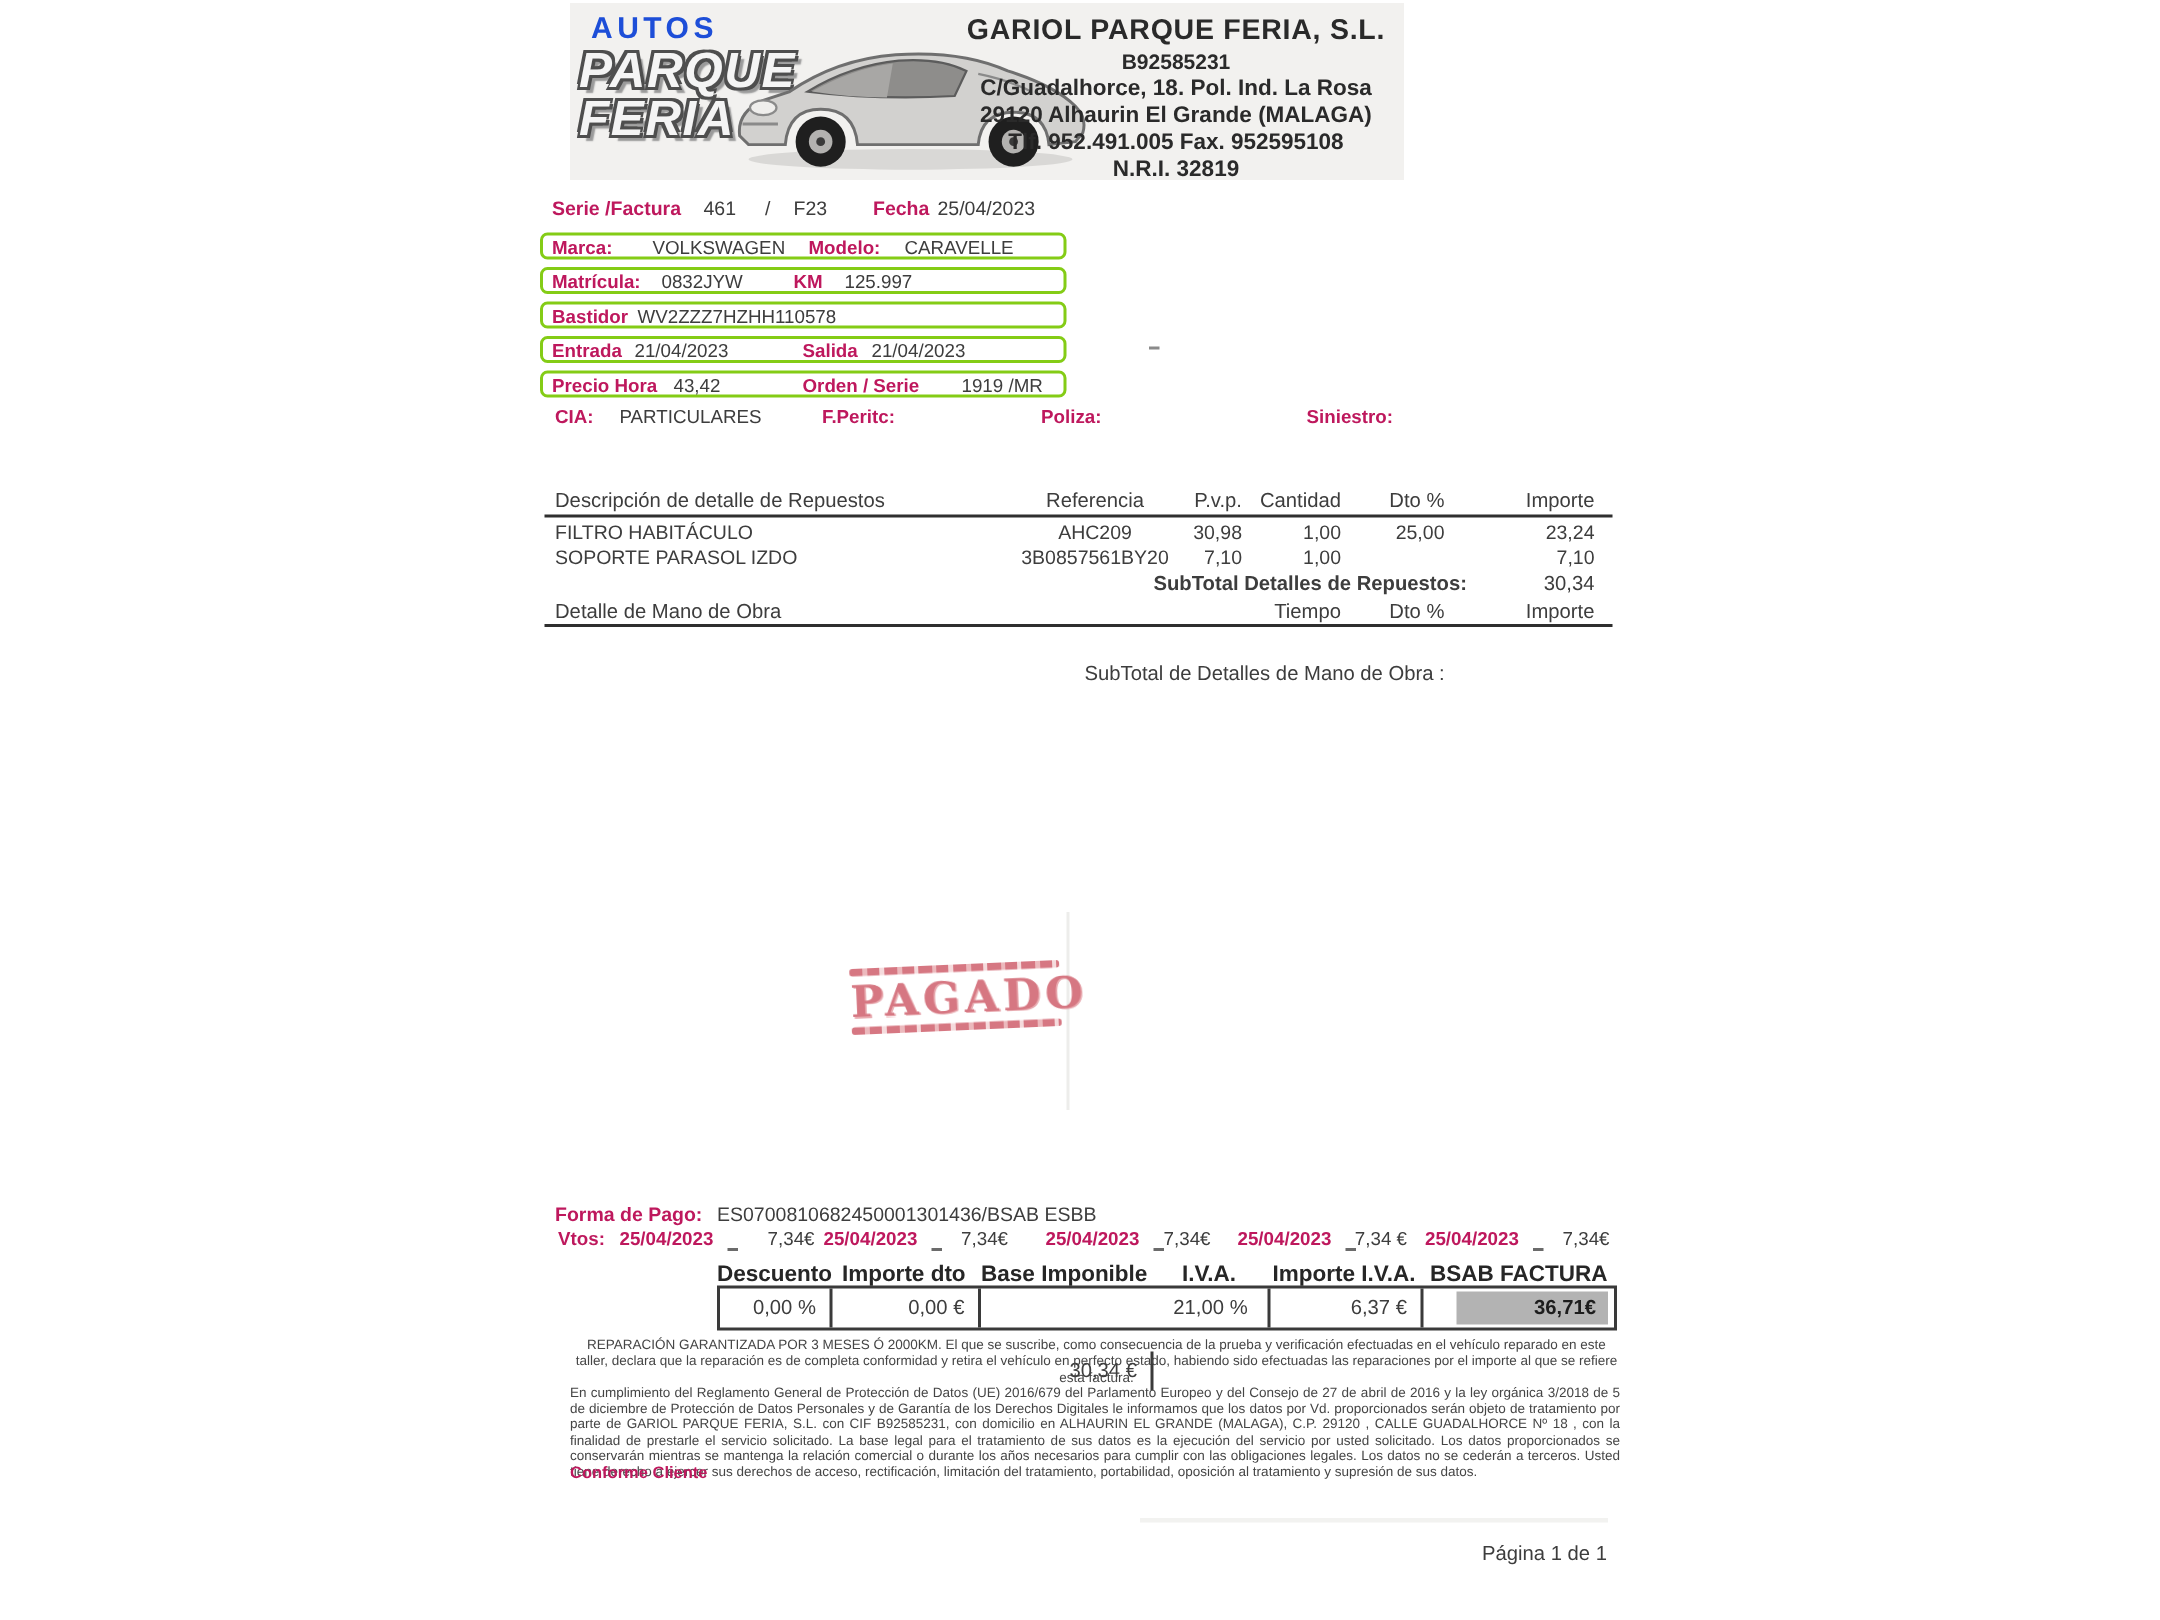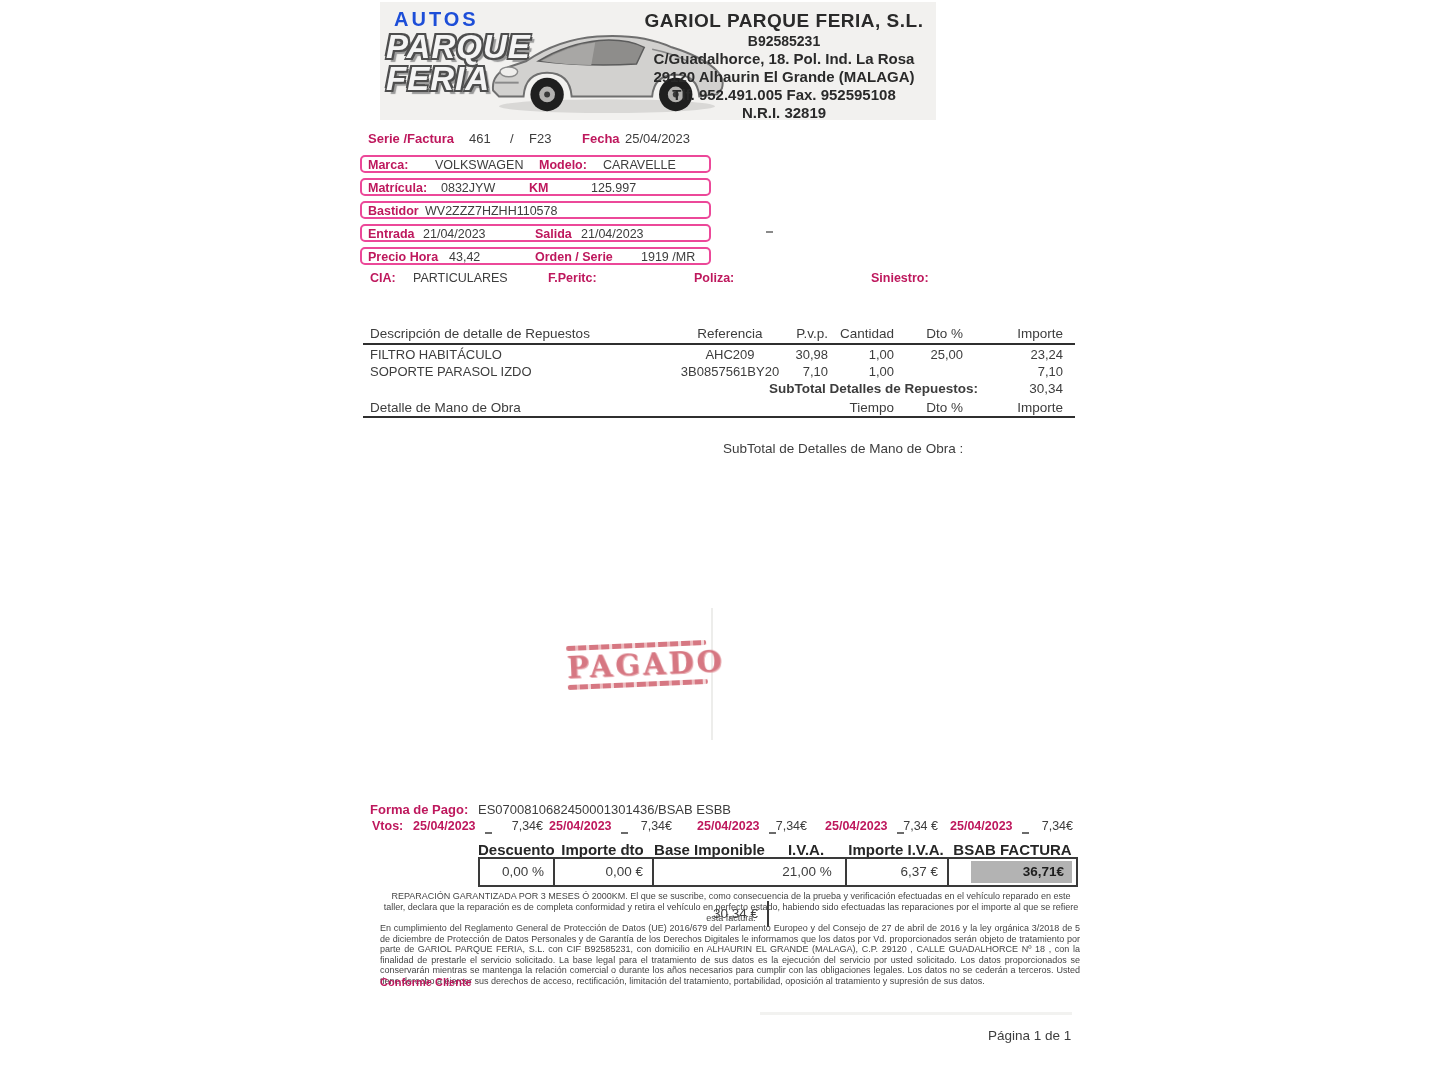--- a/index.html
+++ b/index.html
@@ -26,21 +26,21 @@
   .company-block { position:absolute; right:4px; top:8px; width:296px; text-align:center; color:#2a2a2a; }
   .company-name { font-size:19px; font-weight:bold; letter-spacing:0.5px; }
   .company-cif  { font-size:14px; font-weight:bold; margin-top:1px; }
   .company-l    { font-size:15px; font-weight:bold; margin-top:1px; }
 
   
   .meta-line { left:368px; top:131px; width:710px; height:16px; font-size:13px; }
   .meta-line span { position:absolute; white-space:nowrap; }
 
   
-  .fbox { left:360px; width:351px; height:18px; border:2px solid #ec4899; border-radius:5px;
+  .fbox { left:360px; width:351px; height:18px; border:2px solid #84cc16; border-radius:5px;
           font-size:12.5px; line-height:14px; }
   .fbox span { position:absolute; top:1px; white-space:nowrap; }
 
   .cia-line { left:360px; top:271px; width:720px; height:16px; font-size:12.5px; }
   .cia-line span { position:absolute; white-space:nowrap; }
 
   
   .tline { left:363px; width:712px; height:2px; background:#2f2f2f; }
   .trow { left:360px; width:715px; height:15px; font-size:13px; }
   .trow span { position:absolute; white-space:nowrap; }
@@ -136,21 +136,21 @@
   <div class="abs fbox" style="top:155px;">
     <span class="b" style="left:6px;">Marca:</span>
     <span style="left:73px;">VOLKSWAGEN</span>
     <span class="b" style="left:177px;">Modelo:</span>
     <span style="left:241px;">CARAVELLE</span>
   </div>
   <div class="abs fbox" style="top:178px;">
     <span class="b" style="left:6px;">Matrícula:</span>
     <span style="left:79px;">0832JYW</span>
     <span class="b" style="left:167px;">KM</span>
-    <span style="left:201px;margin-left:28px;">125.997</span>
+    <span style="left:201px;">125.997</span>
   </div>
   <div class="abs fbox" style="top:201px;">
     <span class="b" style="left:6px;">Bastidor</span>
     <span style="left:63px;">WV2ZZZ7HZHH110578</span>
   </div>
   <div class="abs fbox" style="top:224px;">
     <span class="b" style="left:6px;">Entrada</span>
     <span style="left:61px;">21/04/2023</span>
     <span class="b" style="left:173px;">Salida</span>
     <span style="left:219px;">21/04/2023</span>

